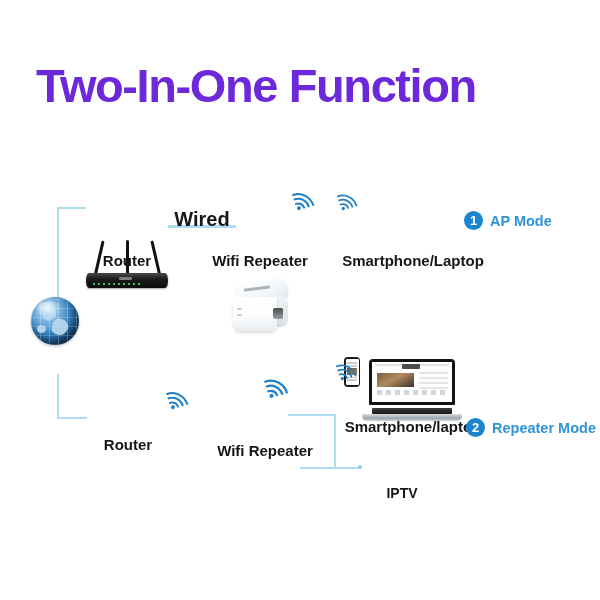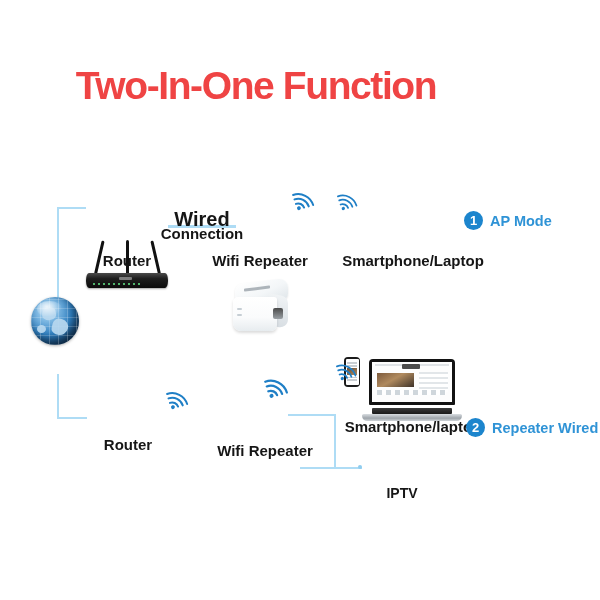--- a/index.html
+++ b/index.html
@@ -7,21 +7,21 @@
     width:600px;height:600px;background:#ffffff;
     font-family:"Liberation Sans","DejaVu Sans",sans-serif;
     overflow:hidden;position:relative;
   }
   #stage{position:absolute;left:0;top:0;width:600px;height:600px;}
   .abs{position:absolute;}
 
   
   #title{
     left:0;top:58px;width:512px;text-align:center;
-    font-size:39px;font-weight:bold;color:#ef4444;
+    font-size:47px;font-weight:bold;color:#6d28d9;
     letter-spacing:-1.4px;line-height:56px;white-space:nowrap;
   }
 
   
   .lbl{
     color:#161616;font-weight:bold;text-align:center;
     line-height:1.12;white-space:nowrap;
   }
 
   
@@ -199,21 +199,20 @@
 
   <div class="abs router" style="left:86px;top:192px;width:82px;height:48px;">
     <div class="ant" style="left:8px;top:0;height:34px;transform:rotate(13deg);transform-origin:bottom center;"></div>
     <div class="ant" style="left:40px;top:0;height:36px;"></div>
     <div class="ant" style="left:72px;top:0;height:34px;transform:rotate(-13deg);transform-origin:bottom center;"></div>
     <div class="rbody"></div>
   </div>
   <div class="abs lbl" style="left:77px;top:253px;width:100px;font-size:15px;">Router</div>
 
   <div class="abs lbl" style="left:160px;top:208px;width:84px;font-size:20px;">Wired</div>
-  <div class="abs lbl" style="left:155px;top:226px;width:94px;font-size:15px;">Connection</div>
 
   <div class="abs rep" style="left:231px;top:185px;width:60px;height:52px;">
     <div class="top"></div>
     <div class="brand"></div>
     <div class="side"></div>
     <div class="face"></div>
     <div class="led"></div>
     <div class="led2"></div>
     <div class="port"></div>
   </div>
@@ -308,16 +307,16 @@
       </g>
     </svg>
   </div>
 
   <div class="abs lbl" style="left:330px;top:419px;width:166px;font-size:15px;">Smartphone/laptop</div>
 
   <div class="abs lbl" style="left:362px;top:486px;width:80px;font-size:14px;">IPTV</div>
 
   <div class="abs badge-row" style="left:466px;top:418px;">
     <div class="badge-num">2</div>
-    <div class="badge-txt">Repeater Wired</div>
+    <div class="badge-txt">Repeater Mode</div>
   </div>
 
 </div>
 
 </body></html>

